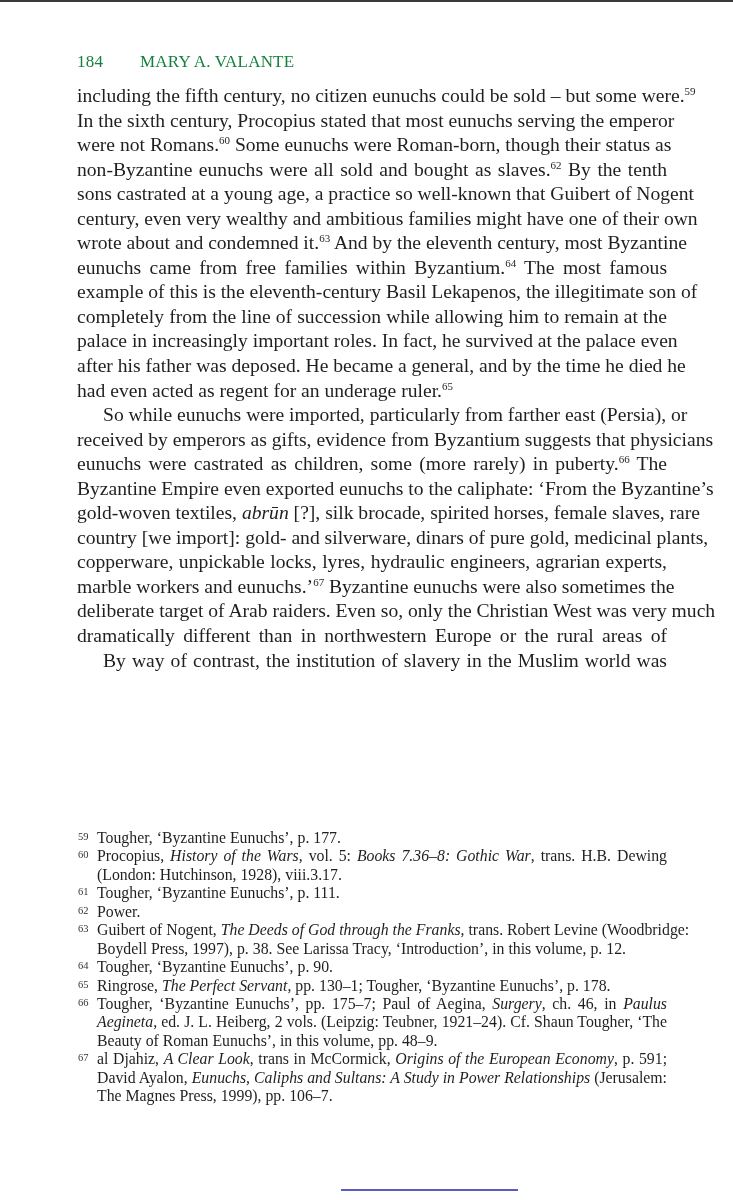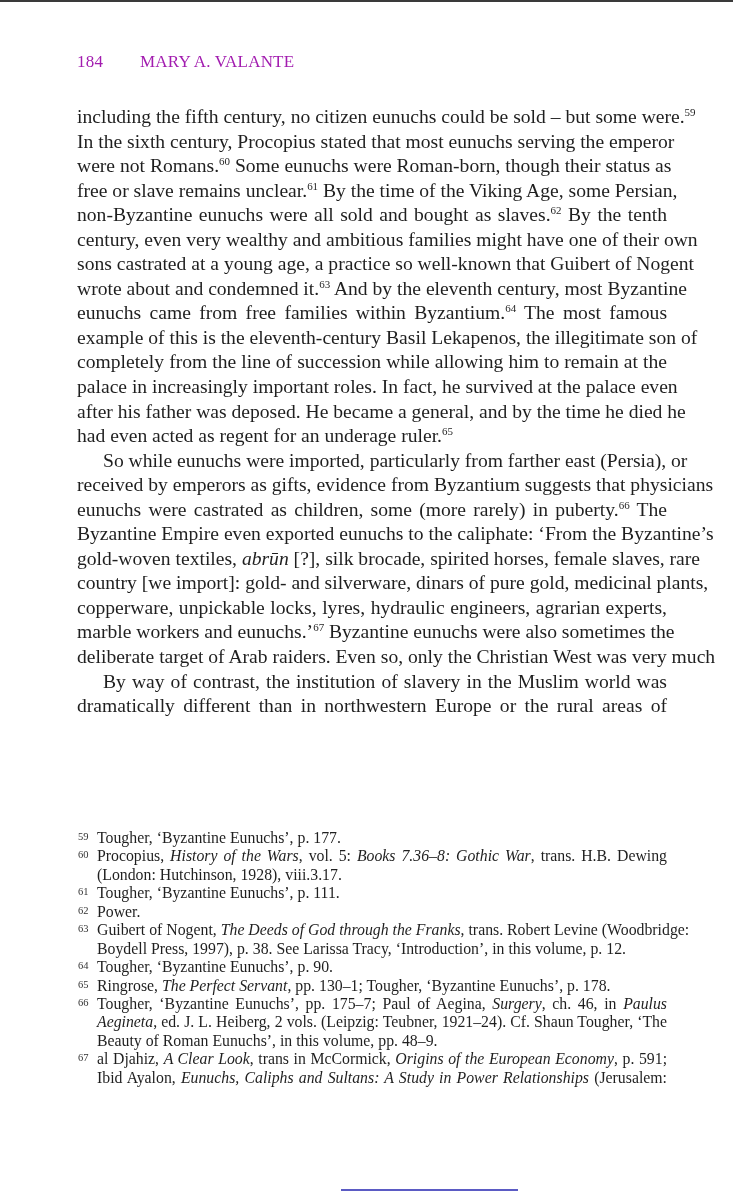--- a/index.html
+++ b/index.html
@@ -20,27 +20,27 @@
     left: 0; top: 0;
     width: 733px; height: 2px;
     background: #3a3a3a;
   }
   .running-head {
     position: absolute;
     left: 77px;
     top: 52px;
     font-size: 17px;
     letter-spacing: 0.2px;
-    color: #a21caf;
+    color: #15803d;
   }
   .running-head .page-num { display: inline-block; width: 63px; }
   .body-text {
     position: absolute;
     left: 77px;
-    top: 105px;
+    top: 84px;
     width: 590px;
     font-size: 19.6px;
     line-height: 24.55px;
   }
   .line {
     display: block;
     white-space: nowrap;
     text-align: justify;
     text-align-last: justify;
     height: 24.55px;
@@ -89,46 +89,45 @@
 
 <div class="running-head">
   <span class="page-num">184</span><span>MARY A. VALANTE</span>
 </div>
 
 <div class="body-text">
   <div>
       <span class="line"><span>including the fifth century, no citizen eunuchs could be sold – but some were.</span><sup>59</sup></span>
       <span class="line"><span>In the sixth century, Procopius stated that most eunuchs serving the emperor</span></span>
       <span class="line"><span>were not Romans.</span><sup>60</sup><span> Some eunuchs were Roman-born, though their status as</span></span>
-      <span class="line"><span>free or slave remains unclear.</span><sup>61</sup><span> By the time of the Viking Age, some Persian,</span></span>
       <span class="line"><span>non-Byzantine eunuchs were all sold and bought as slaves.</span><sup>62</sup><span> By the tenth</span></span>
+      <span class="line"><span>sons castrated at a young age, a practice so well-known that Guibert of Nogent</span></span>
       <span class="line"><span>century, even very wealthy and ambitious families might have one of their own</span></span>
-      <span class="line"><span>sons castrated at a young age, a practice so well-known that Guibert of Nogent</span></span>
       <span class="line"><span>wrote about and condemned it.</span><sup>63</sup><span> And by the eleventh century, most Byzantine</span></span>
       <span class="line"><span>eunuchs came from free families within Byzantium.</span><sup>64</sup><span> The most famous</span></span>
       <span class="line"><span>example of this is the eleventh-century Basil Lekapenos, the illegitimate son of</span></span>
       <span class="line"><span>completely from the line of succession while allowing him to remain at the</span></span>
       <span class="line"><span>palace in increasingly important roles. In fact, he survived at the palace even</span></span>
       <span class="line"><span>after his father was deposed. He became a general, and by the time he died he</span></span>
       <span class="line last"><span>had even acted as regent for an underage ruler.</span><sup>65</sup></span>
     </div>
   <div>
       <span class="line indent"><span>So while eunuchs were imported, particularly from farther east (Persia), or</span></span>
       <span class="line"><span>received by emperors as gifts, evidence from Byzantium suggests that physicians</span></span>
       <span class="line"><span>eunuchs were castrated as children, some (more rarely) in puberty.</span><sup>66</sup><span> The</span></span>
       <span class="line"><span>Byzantine Empire even exported eunuchs to the caliphate: ‘From the Byzantine’s</span></span>
       <span class="line"><span>gold-woven textiles, </span><em>abrūn</em><span> [?], silk brocade, spirited horses, female slaves, rare</span></span>
       <span class="line"><span>country [we import]: gold- and silverware, dinars of pure gold, medicinal plants,</span></span>
       <span class="line"><span>copperware, unpickable locks, lyres, hydraulic engineers, agrarian experts,</span></span>
       <span class="line"><span>marble workers and eunuchs.’</span><sup>67</sup><span> Byzantine eunuchs were also sometimes the</span></span>
       <span class="line"><span>deliberate target of Arab raiders. Even so, only the Christian West was very much</span></span>
     </div>
   <div>
+      <span class="line"><span>dramatically different than in northwestern Europe or the rural areas of</span></span>
       <span class="line indent"><span>By way of contrast, the institution of slavery in the Muslim world was</span></span>
-      <span class="line"><span>dramatically different than in northwestern Europe or the rural areas of</span></span>
     </div>
 </div>
 
 <div class="footnotes">
     <div class="fn">
       <span class="fn-num">59</span>
       <span class="line last"><span>Tougher, ‘Byzantine Eunuchs’, p. 177.</span></span>
     </div>
     <div class="fn">
       <span class="fn-num">60</span>
@@ -158,17 +157,18 @@
     </div>
     <div class="fn">
       <span class="fn-num">66</span>
       <span class="line"><span>Tougher, ‘Byzantine Eunuchs’, pp. 175–7; Paul of Aegina, </span><em>Surgery</em><span>, ch. 46, in </span><em>Paulus</em></span>
       <span class="line"><em>Aegineta</em><span>, ed. J. L. Heiberg, 2 vols. (Leipzig: Teubner, 1921–24). Cf. Shaun Tougher, ‘The</span></span>
       <span class="line last"><span>Beauty of Roman Eunuchs’, in this volume, pp. 48–9.</span></span>
     </div>
     <div class="fn">
       <span class="fn-num">67</span>
       <span class="line"><span>al Djahiz, </span><em>A Clear Look</em><span>, trans in McCormick, </span><em>Origins of the European Economy</em><span>, p. 591;</span></span>
-      <span class="line"><span>Ibid Ayalon, </span><em>Eunuchs, Caliphs and Sultans: A Study in Power Relationships</em><span> (Jerusalem:</span></span>
+      <span class="line"><span>David Ayalon, </span><em>Eunuchs, Caliphs and Sultans: A Study in Power Relationships</em><span> (Jerusalem:</span></span>
+      <span class="line last"><span>The Magnes Press, 1999), pp. 106–7.</span></span>
     </div>
   </div>
 
 <div class="scroll-indicator"></div>
 
 </body></html>

